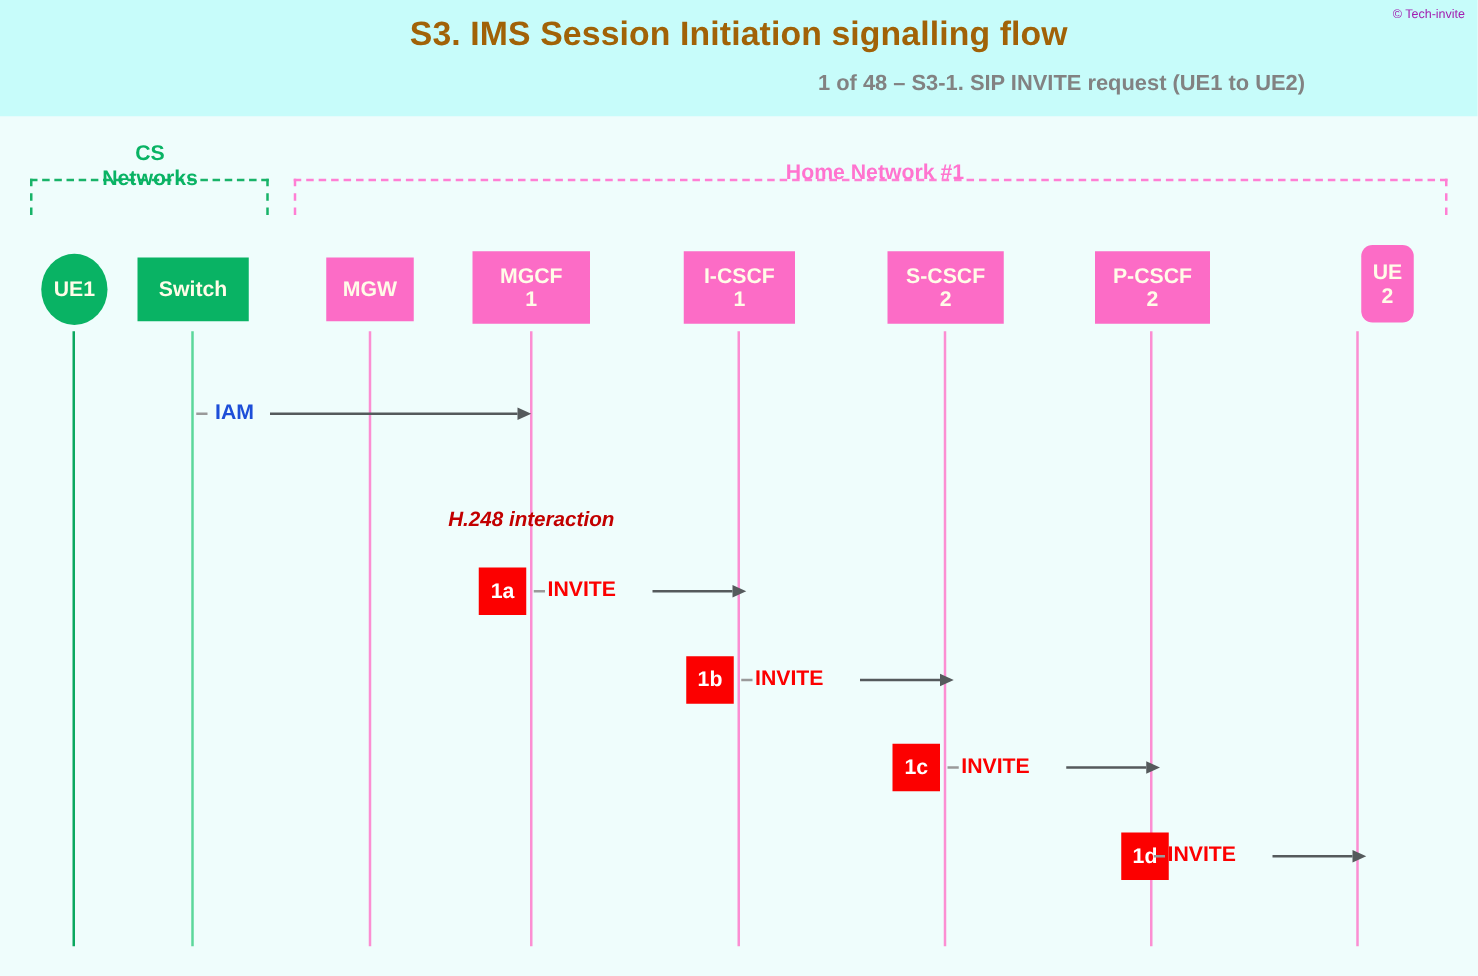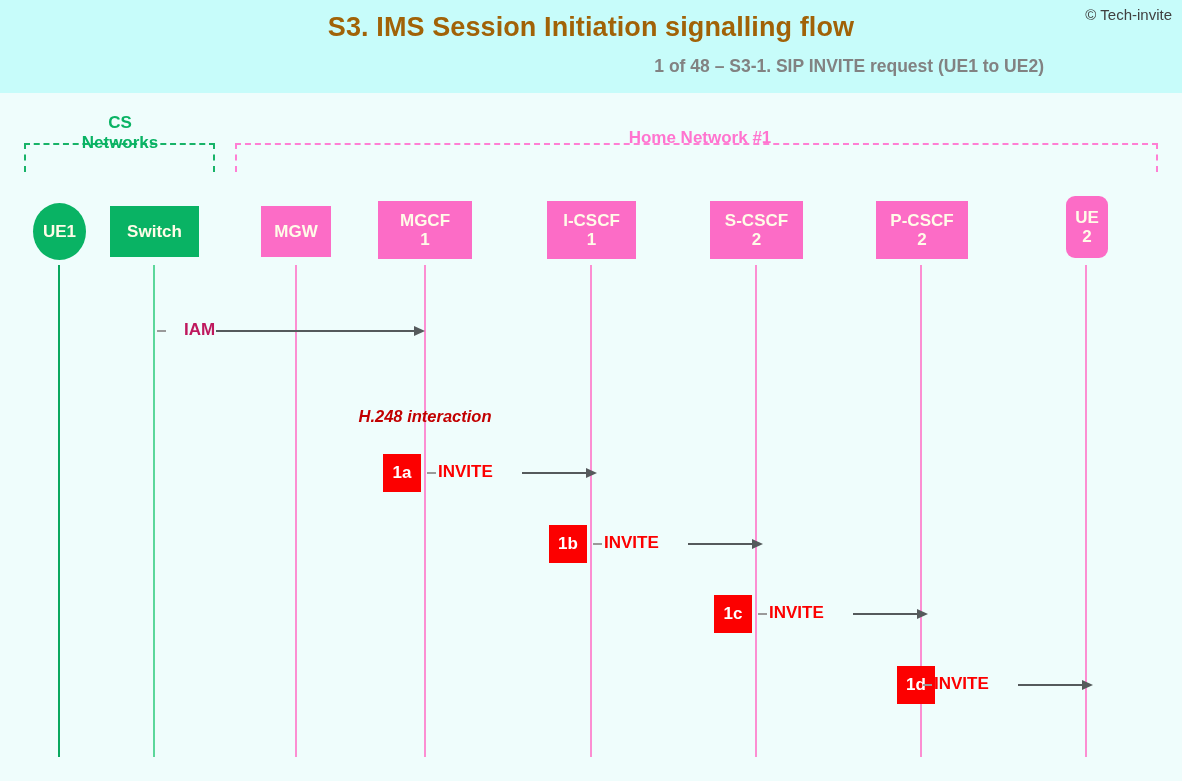--- a/index.html
+++ b/index.html
@@ -46,22 +46,22 @@
     text-align: right;
     font-size: 17.5px;
     font-weight: bold;
     color: #828282;
     white-space: nowrap;
     margin-left: 32px;
   }
   .copyright {
     position: absolute;
     right: 10px; top: 6px;
-    font-size: 15px;
-    color: #404040;
+    font-size: 10px;
+    color: #a21caf;
     white-space: nowrap;
   }
 
   
   .domain-bracket {
     position: absolute;
     border-style: dashed;
     border-width: 2px;
     border-bottom: none;
     box-sizing: border-box;
@@ -112,21 +112,21 @@
     align-items: center;
     justify-content: center;
     color: #fffce8;
     font-weight: bold;
     font-size: 17px;
     line-height: 1.12;
     text-align: center;
     box-sizing: border-box;
   }
   .node.circle { border-radius: 50%; }
-  .node.rounded { border-radius: 9px; }
+  .node.rounded { border-radius: 9px; margin-left: 23px; }
 
   
   .msg-badge {
     position: absolute;
     display: flex;
     align-items: center;
     justify-content: center;
     background: #fc0000;
     color: #ffffff;
     font-size: 17px;
@@ -226,21 +226,21 @@
         <div>P-CSCF</div>
         <div>2</div>
       </div>
       <div class="node rounded" style="left: 1066px; top: 196px; width: 42px; height: 62px; background: rgb(252, 108, 198);">
         <div>UE</div>
         <div>2</div>
       </div>
     </div>
   <div id="messages">
       <div class="msg-dash" style="left: 157px; top: 330px;"></div>
-      <div class="msg-label" style="left: 184px; top: 320px; color: #be185d;">IAM</div>
+      <div class="msg-label" style="left: 172px; top: 320px; color: #1d4ed8;">IAM</div>
       <div class="arrow-line" style="left: 216px; top: 330px; width: 198px;"></div>
       <div class="arrow-head" style="left: 414px; top: 325.5px;"></div>
       <div class="msg-badge" style="left: 383px; top: 454px;">1a</div>
       <div class="msg-dash" style="left: 427px; top: 472px;"></div>
       <div class="msg-label" style="left: 438px; top: 462px; color: rgb(252, 0, 0);">INVITE</div>
       <div class="arrow-line" style="left: 522px; top: 472px; width: 64px;"></div>
       <div class="arrow-head" style="left: 586px; top: 467.5px;"></div>
       <div class="msg-badge" style="left: 549px; top: 525px;">1b</div>
       <div class="msg-dash" style="left: 593px; top: 543px;"></div>
       <div class="msg-label" style="left: 604px; top: 533px; color: rgb(252, 0, 0);">INVITE</div>

